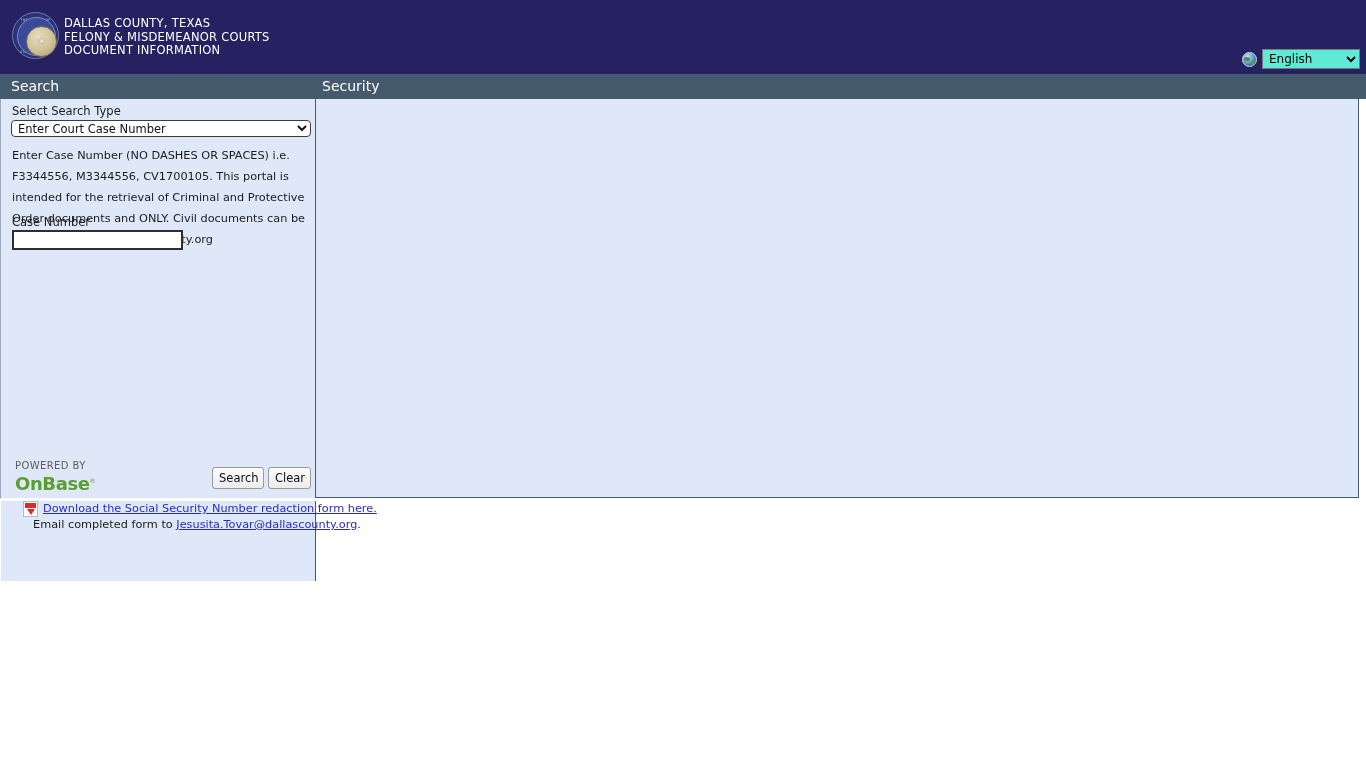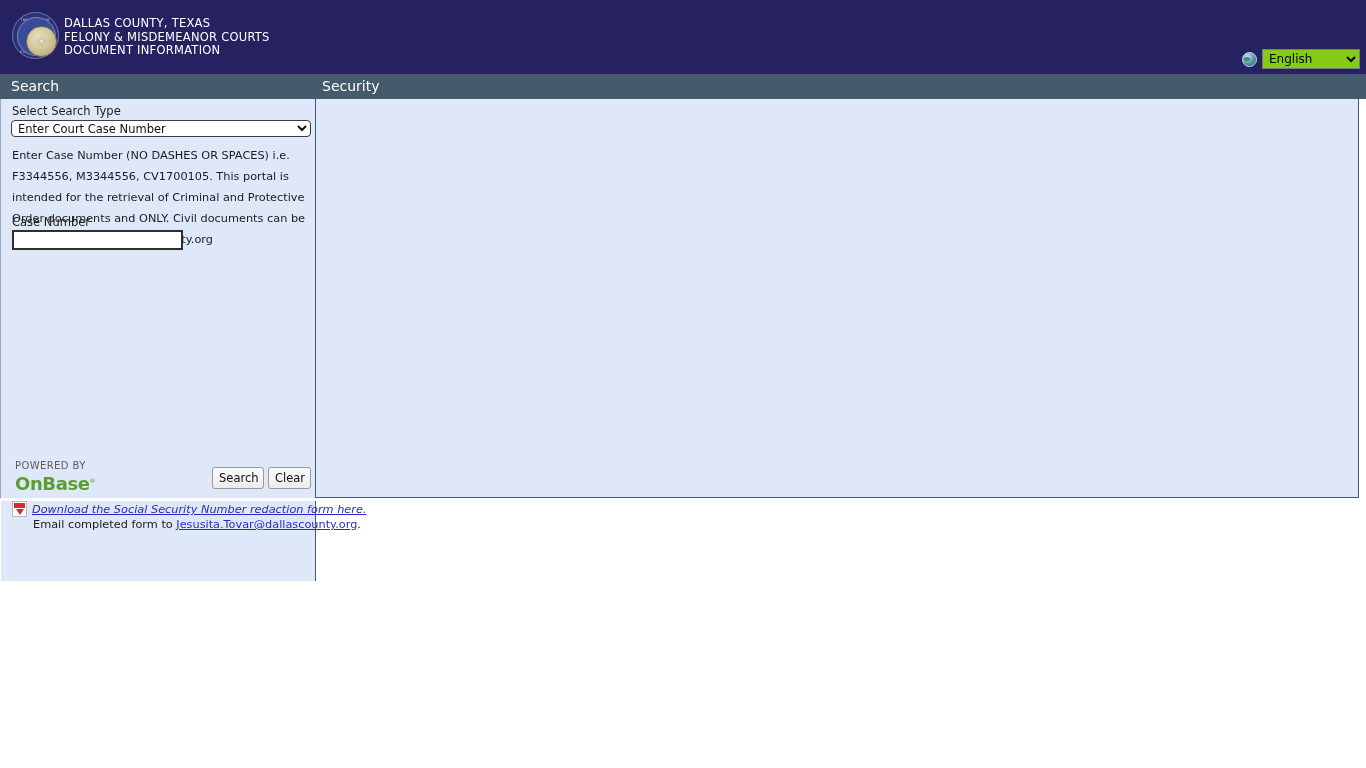--- a/index.html
+++ b/index.html
@@ -108,21 +108,21 @@
     position: absolute; left: 8px; top: 8px;
     width: 5px; height: 4px;
     background: #55974f;
     border-radius: 45%;
   }
   #lang-select {
     width: 98px;
     height: 20px;
     font-size: 12px;
     font-family: "DejaVu Sans", "Liberation Sans", sans-serif;
-    background: #84cc16;
+    background: #5eead4;
     border: 1px solid #7a7a7a;
     border-radius: 0;
     padding: 1px 2px;
     color: #000;
   }
 
   
   #section-bar {
     position: relative;
     width: 1366px;
@@ -259,25 +259,24 @@
 
   
   #footer {
     position: relative;
     width: 1366px;
     padding-top: 3px;
     background: #ffffff;
   }
   #footer-row1 {
     position: absolute;
-    left: 1px; top: 3px;
+    left: 12px; top: 3px;
     display: flex;
-    align-items: flex-end;
+    align-items: center;
     gap: 5px;
-    font-style: italic;
   }
   #pdf-icon {
     position: relative;
     width: 15px; height: 16px;
     margin-left: 11px;
     background: #fdfdfd;
     border: 1px solid #b9b9b9;
     flex: none;
   }
   #pdf-icon::before {

